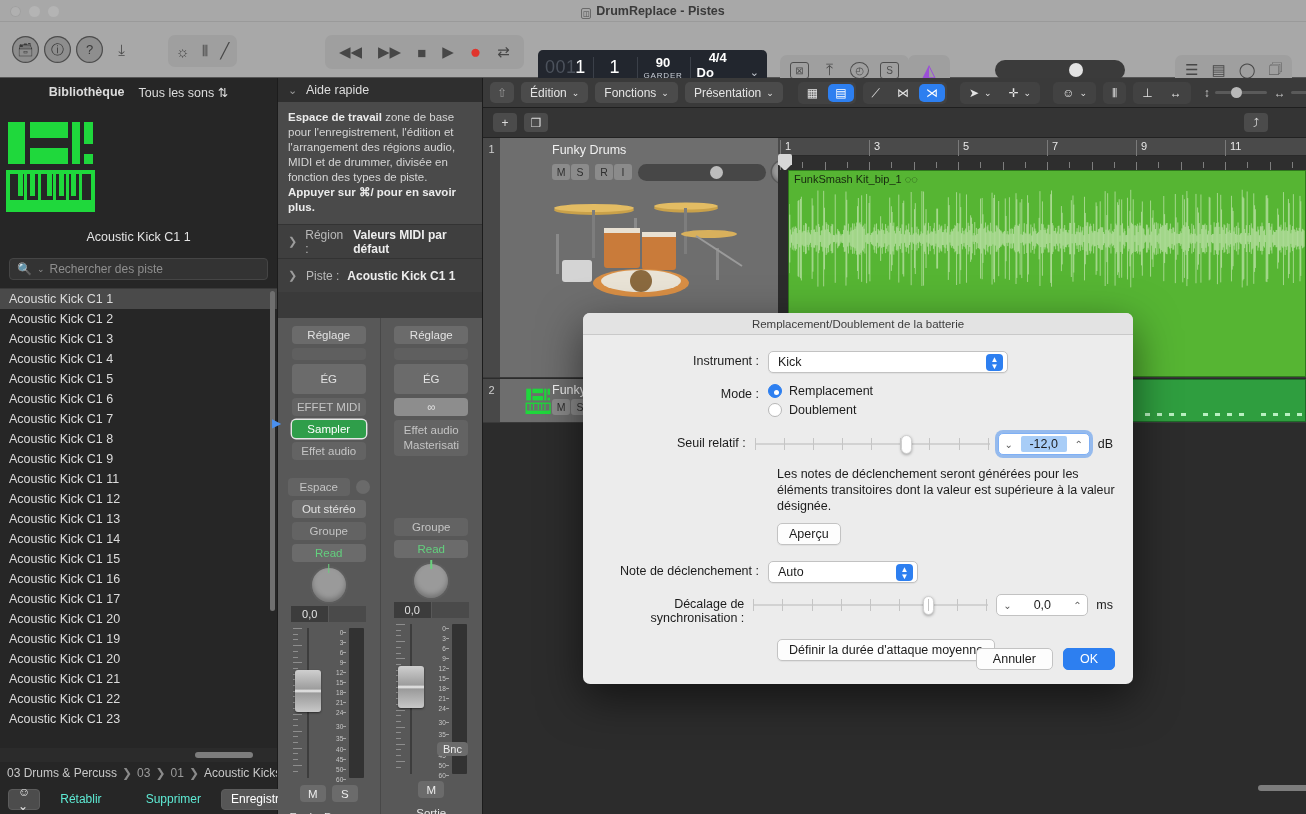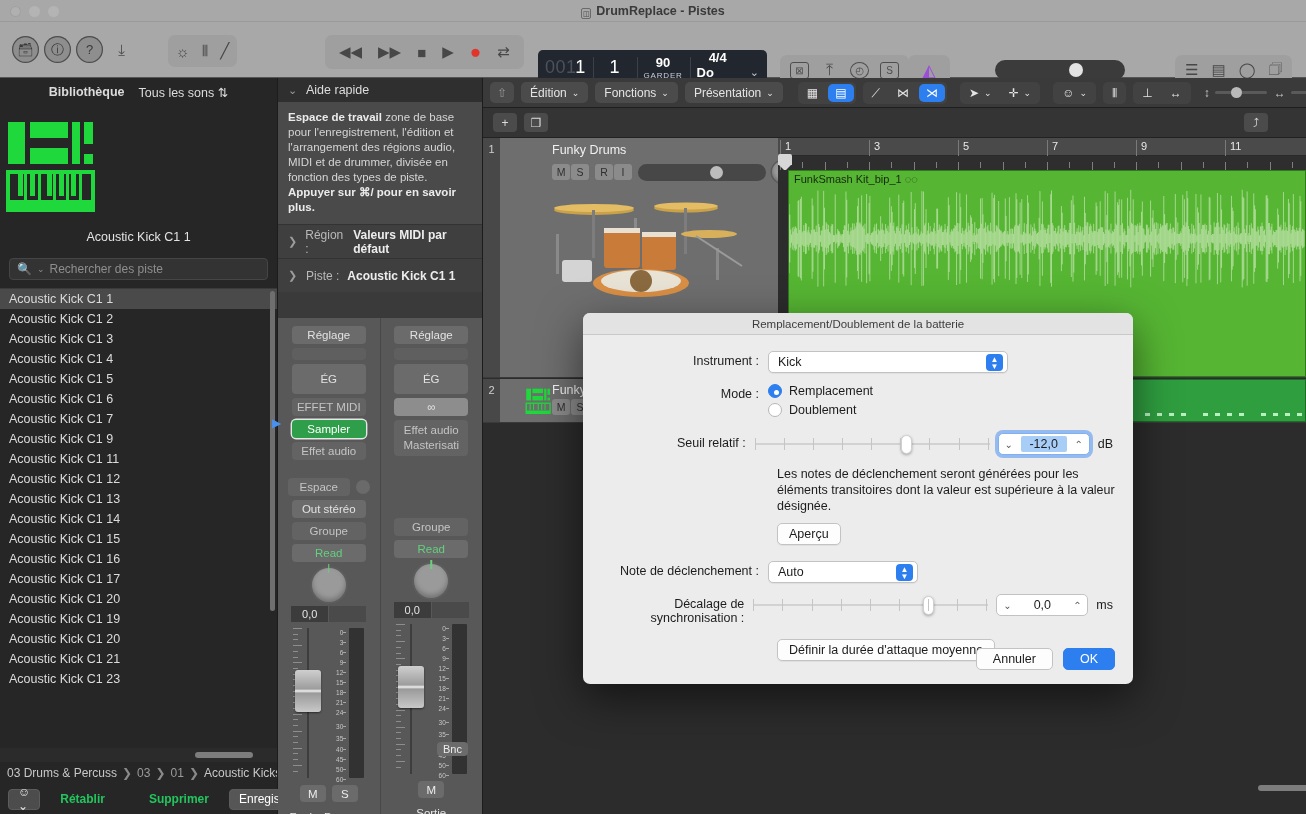--- a/index.html
+++ b/index.html
@@ -106,21 +106,21 @@
                    background:#7d7d7d; display:block;}
   .lib-crumb { position:absolute; left:0; right:0; bottom:30px; height:22px; display:flex;
                align-items:center; gap:5px; padding:0 7px; font-size:12px; color:#c8c8c8;
                overflow:hidden; white-space:nowrap;}
   .lib-crumb .sep { color:#8a8a8a;}
   .lib-crumb .dimc { color:#9a9a9a;}
   .lib-foot { position:absolute; left:0; right:0; bottom:0; height:30px; display:flex;
               align-items:center; gap:10px; padding:0 8px; }
   .lf-btn { background:#4c4c4c; border:1px solid #5c5c5c; border-radius:4px; height:21px;
             padding:0 9px; display:flex; align-items:center; font-size:12px; color:#e6e6e6;}
-  .lf-btn.dim { background:transparent; border-color:transparent; color:#22c55e;font-weight:bold;}
+  .lf-btn.dim { background:transparent; border-color:transparent; color:#5eead4;}
   .lf-btn.strong { background:#565656; color:#fff;}
 
   
   .inspector { position:absolute; left:278px; top:78px; width:205px; bottom:0; background:#3a3a3a;
                border-right:1px solid #1c1c1c;}
   .insp-head { height:24px; display:flex; align-items:center; gap:8px; padding:0 10px;
                font-size:12.5px; color:#ddd; background:#2f2f2f;}
   .qh-body { background:#4a4a4a; padding:8px 10px 9px; font-size:11.5px; line-height:15px; color:#d5d5d5;}
   .qh-body b { color:#ebebeb; }
   .insp-row { height:34px; display:flex; align-items:center; gap:8px; padding:0 10px;
@@ -405,32 +405,34 @@
     <div class="lib-list">
       <div class="lib-scroll"></div>
       <div id="lib-rows">
           <div class="lib-row active">Acoustic Kick C1 1</div>
           <div class="lib-row">Acoustic Kick C1 2</div>
           <div class="lib-row">Acoustic Kick C1 3</div>
           <div class="lib-row">Acoustic Kick C1 4</div>
           <div class="lib-row">Acoustic Kick C1 5</div>
           <div class="lib-row">Acoustic Kick C1 6</div>
           <div class="lib-row">Acoustic Kick C1 7</div>
+          <div class="lib-row">Acoustic Kick C1 8</div>
           <div class="lib-row">Acoustic Kick C1 9</div>
           <div class="lib-row">Acoustic Kick C1 11</div>
           <div class="lib-row">Acoustic Kick C1 12</div>
           <div class="lib-row">Acoustic Kick C1 13</div>
           <div class="lib-row">Acoustic Kick C1 14</div>
           <div class="lib-row">Acoustic Kick C1 15</div>
           <div class="lib-row">Acoustic Kick C1 16</div>
           <div class="lib-row">Acoustic Kick C1 17</div>
           <div class="lib-row">Acoustic Kick C1 20</div>
           <div class="lib-row">Acoustic Kick C1 19</div>
           <div class="lib-row">Acoustic Kick C1 20</div>
           <div class="lib-row">Acoustic Kick C1 21</div>
+          <div class="lib-row">Acoustic Kick C1 22</div>
           <div class="lib-row">Acoustic Kick C1 23</div>
         </div>
     </div>
 
     <div class="lib-hscroll">
         <i></i>
       </div>
 
     <div class="lib-crumb" id="lib-crumb">
         <span>03 Drums &amp; Percuss</span>

